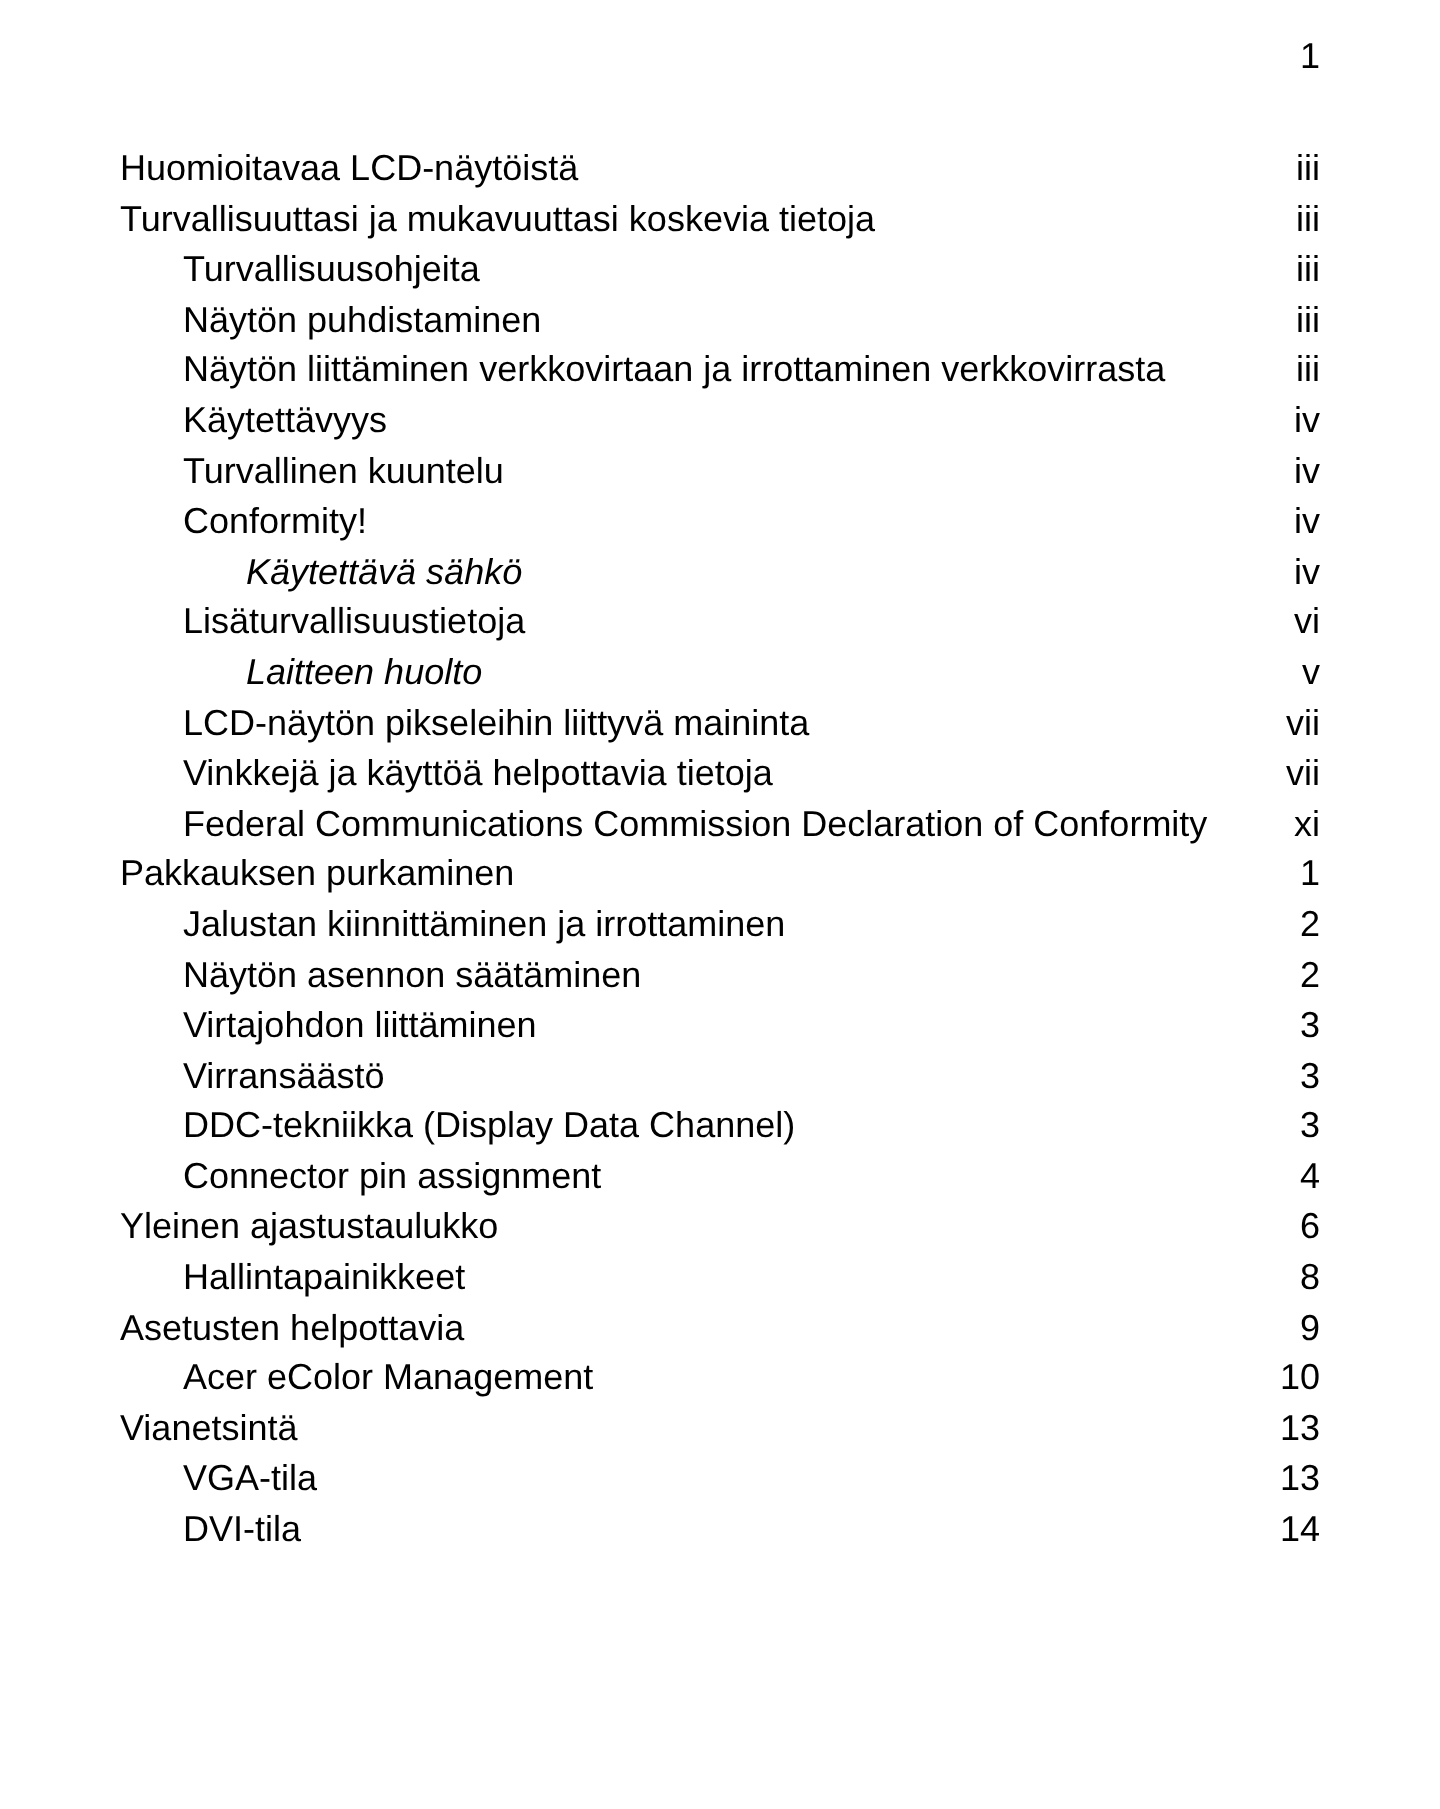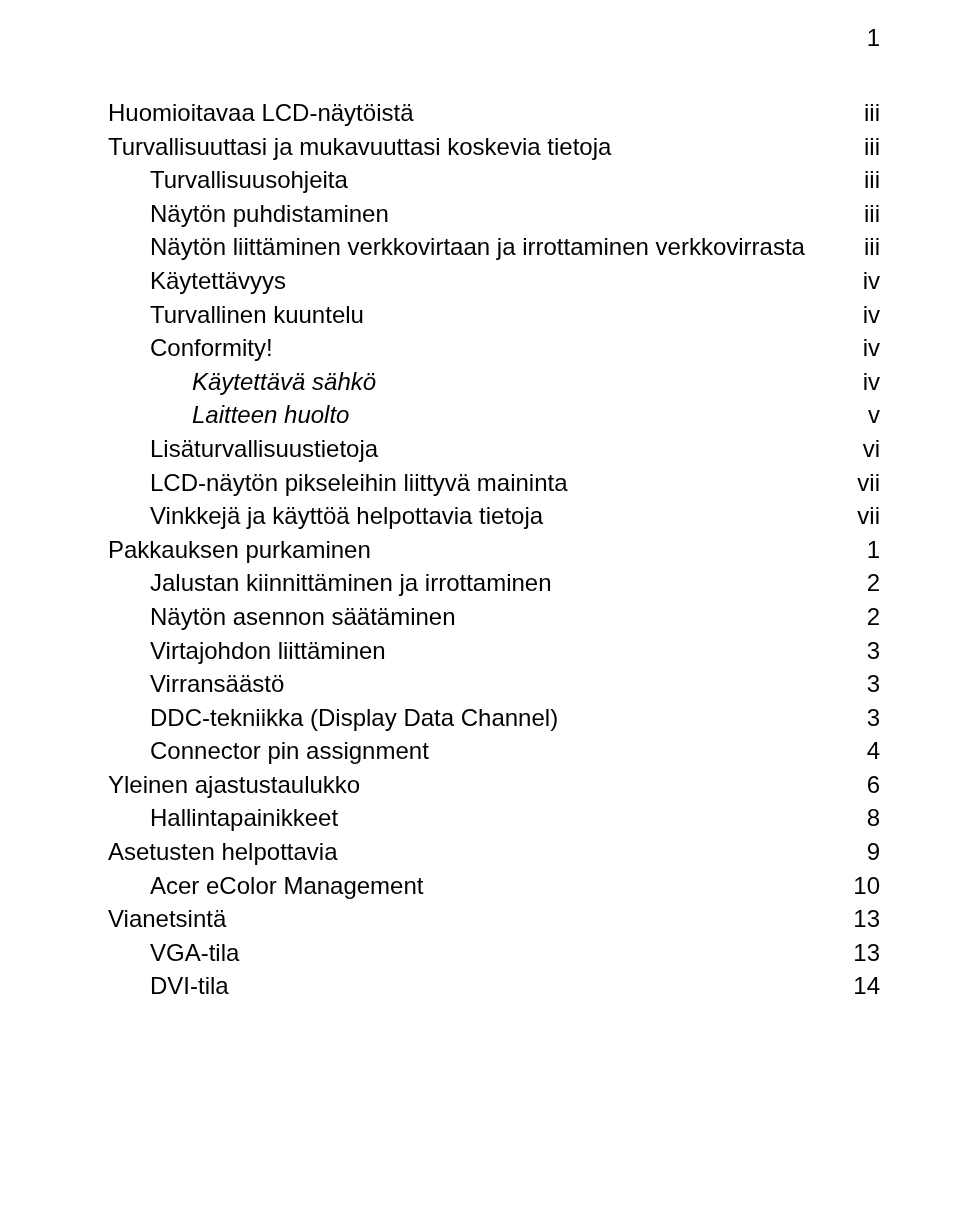--- a/index.html
+++ b/index.html
@@ -25,21 +25,20 @@
   }
   .toc {
     margin-top: 68px;
     font-size: 24px;
   }
   .row {
     display: flex;
     justify-content: space-between;
     align-items: flex-end;
     line-height: 1.4;
-    margin-left: 28px;
   }
   .label {
     flex: 1;
     white-space: pre-wrap;
   }
   .pg {
     width: 70px;
     text-align: right;
     flex-shrink: 0;
   }
@@ -82,35 +81,39 @@
         <div class="pg">iv</div>
       </div>
       <div class="row l1">
         <div class="label">Conformity!</div>
         <div class="pg">iv</div>
       </div>
       <div class="row l2">
         <div class="label">Käytettävä sähkö</div>
         <div class="pg">iv</div>
       </div>
+      <div class="row l1">
+        <div class="label">Lisäturvallisuustietoja</div>
+        <div class="pg">vi</div>
+      </div>
       <div class="row l2">
         <div class="label">Laitteen huolto</div>
         <div class="pg">v</div>
-      </div>
-      <div class="row l1">
-        <div class="label">Lisäturvallisuustietoja</div>
-        <div class="pg">vi</div>
       </div>
       <div class="row l1">
         <div class="label">LCD-näytön pikseleihin liittyvä maininta</div>
         <div class="pg">vii</div>
       </div>
       <div class="row l1">
         <div class="label">Vinkkejä ja käyttöä helpottavia tietoja</div>
         <div class="pg">vii</div>
+      </div>
+      <div class="row l1">
+        <div class="label">Federal Communications Commission Declaration of Conformity</div>
+        <div class="pg">xi</div>
       </div>
       <div class="row l0">
         <div class="label">Pakkauksen purkaminen</div>
         <div class="pg">1</div>
       </div>
       <div class="row l1">
         <div class="label">Jalustan kiinnittäminen ja irrottaminen</div>
         <div class="pg">2</div>
       </div>
       <div class="row l1">

